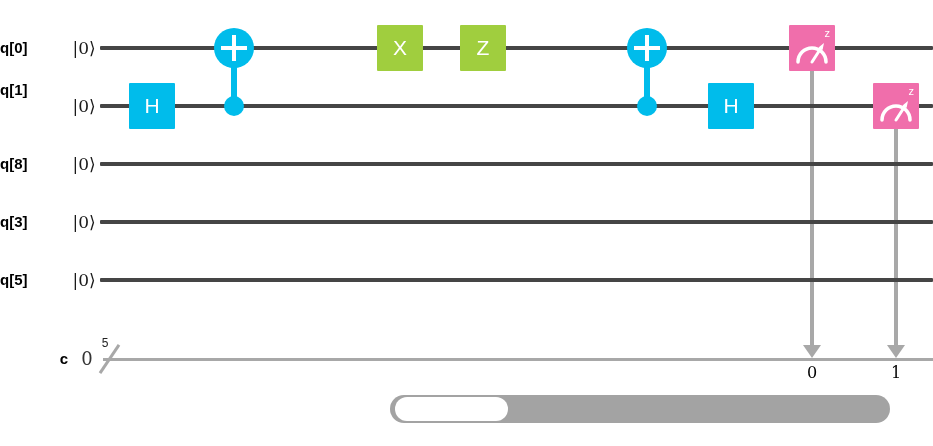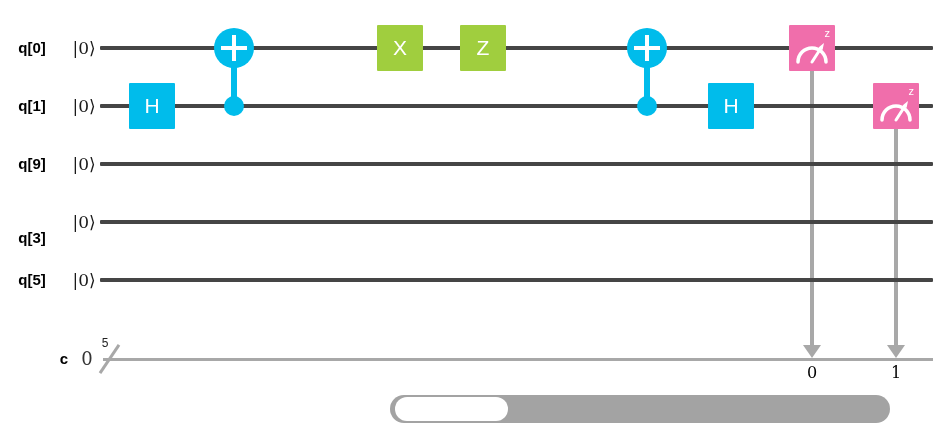--- a/index.html
+++ b/index.html
@@ -5,22 +5,22 @@
   html,body{margin:0;padding:0;background:#ffffff;}
   .stage{
     position:relative;width:933px;height:446px;background:#ffffff;
     font-family:"Liberation Sans",sans-serif;overflow:hidden;
   }
   
   .qwire{position:absolute;left:100px;width:833px;height:4px;background:#454545;border-radius:1px;}
   .w0{top:46px}.w1{top:104px}.w2{top:162px}.w3{top:220px}.w4{top:278px}
   .cwire{position:absolute;left:103px;top:358px;width:830px;height:3px;background:#a8a8a8;}
   
-  .qlabel{position:absolute;left:0;width:64px;text-align:center;font-size:15px;font-weight:bold;color:#000;line-height:20px;}
-  .l0{top:38px}.l1{top:96px}.l2{top:154px}.l3{top:228px}.l4{top:270px}
+  .qlabel{position:absolute;left:0;width:64px;text-align:left;font-size:15px;font-weight:bold;color:#000;line-height:20px;}
+  .l0{top:38px}.l1{top:80px}.l2{top:154px}.l3{top:212px}.l4{top:270px}
   .ket{position:absolute;left:68px;width:32px;text-align:center;font-family:"DejaVu Serif",serif;font-size:17px;color:#1a1a1a;line-height:22px;}
   .k0{top:37px}.k1{top:95px}.k2{top:153px}.k3{top:211px}.k4{top:269px}
   .clabel{position:absolute;left:48px;top:350px;width:20px;text-align:right;font-size:15px;font-weight:bold;color:#000;line-height:18px;}
   .cinit{position:absolute;left:78px;top:348px;width:18px;text-align:center;font-family:"DejaVu Serif",serif;font-size:18px;color:#333;line-height:22px;}
   .csize{position:absolute;left:98px;top:336px;width:14px;text-align:center;font-size:12px;color:#222;line-height:14px;}
   .cslash{position:absolute;left:108px;top:342px;width:3px;height:34px;background:#a8a8a8;transform:rotate(34deg);}
   
   .mline{position:absolute;width:4px;background:#a8a8a8;}
   .mline0{left:810px;top:71px;height:275px;}
   .mline1{left:894px;top:129px;height:217px;}
@@ -68,21 +68,21 @@
   <div class="qwire w2"></div>
   <div class="qwire w3"></div>
   <div class="qwire w4"></div>
 
   <div class="cwire"></div>
   <div class="cslash"></div>
   <span class="csize">5</span>
 
   <span class="qlabel l0">q[0]</span>
   <span class="qlabel l1">q[1]</span>
-  <span class="qlabel l2">q[9]</span>
+  <span class="qlabel l2">q[8]</span>
   <span class="qlabel l3">q[3]</span>
   <span class="qlabel l4">q[5]</span>
   <span class="ket k0">|0⟩</span>
   <span class="ket k1">|0⟩</span>
   <span class="ket k2">|0⟩</span>
   <span class="ket k3">|0⟩</span>
   <span class="ket k4">|0⟩</span>
 
   <span class="clabel">c</span>
   <span class="cinit">0</span>

